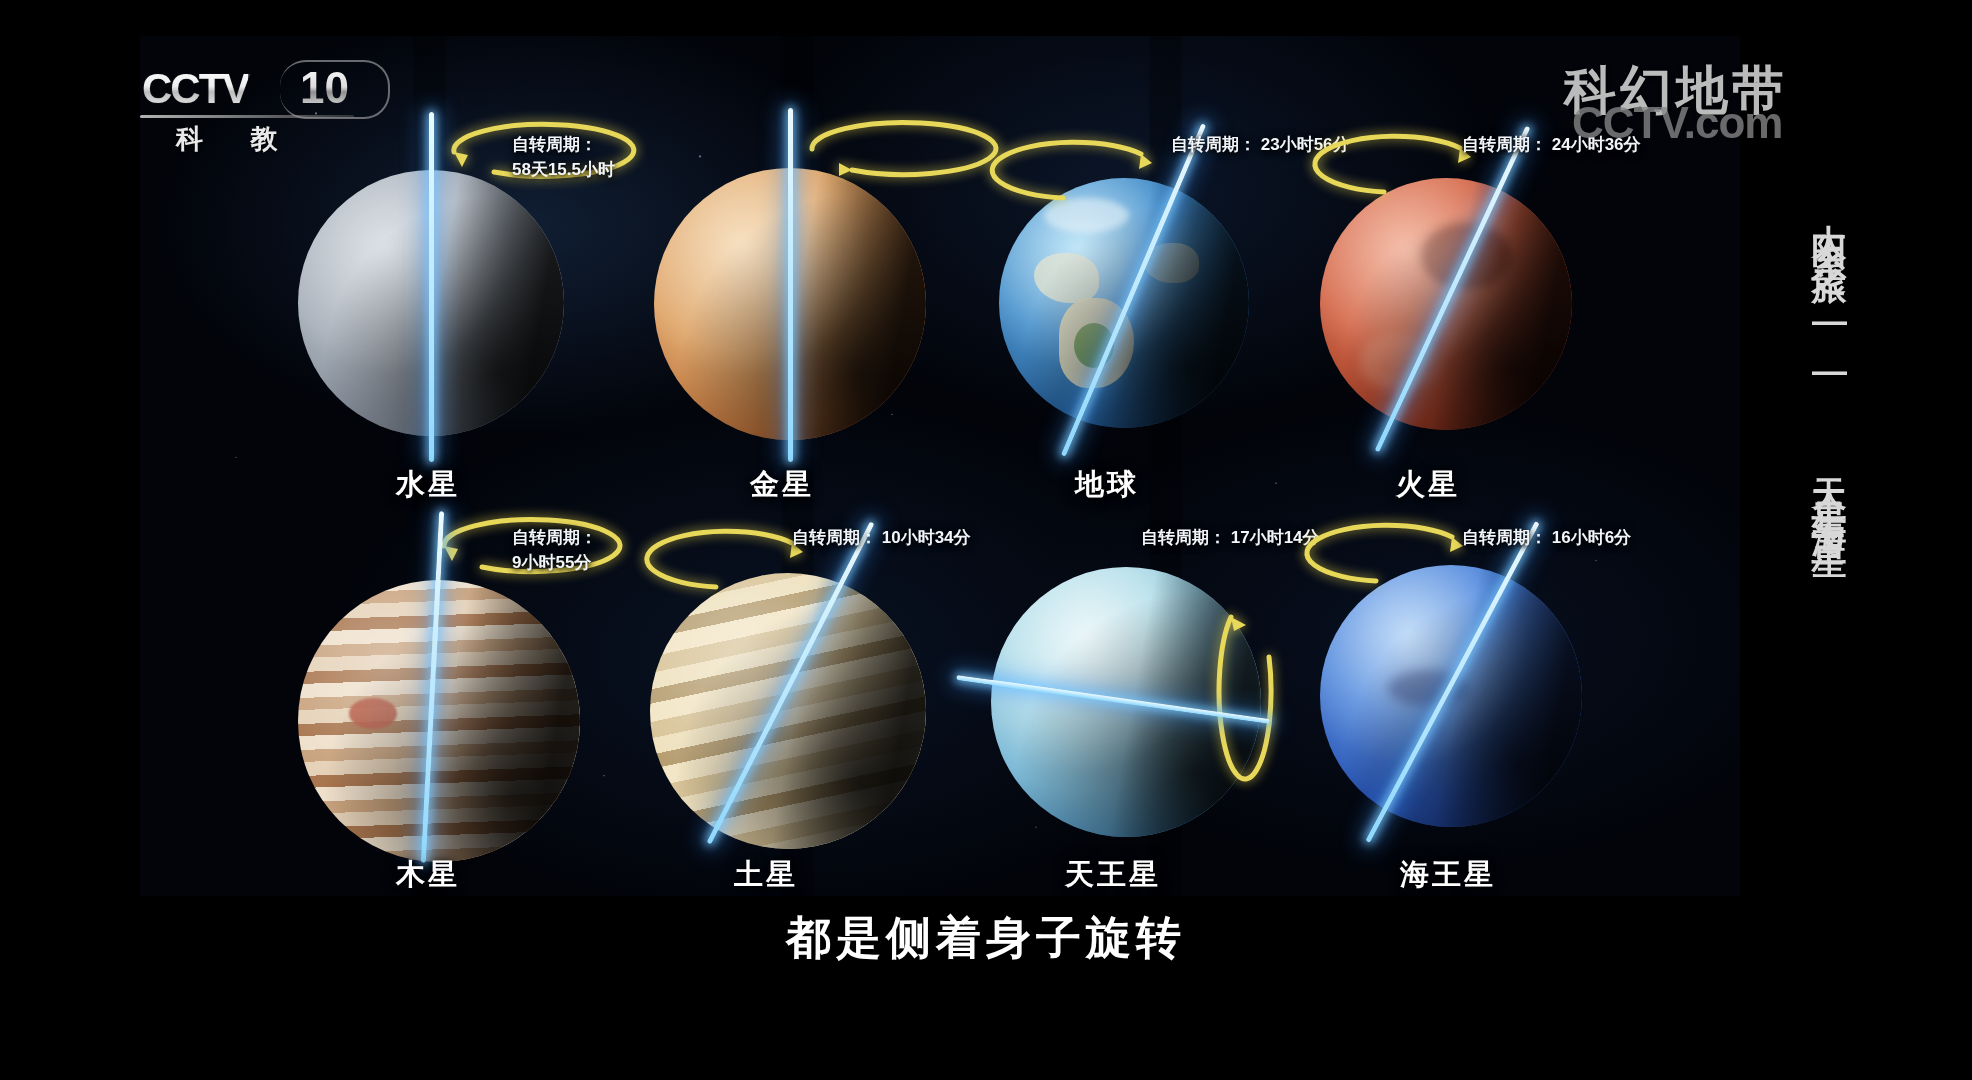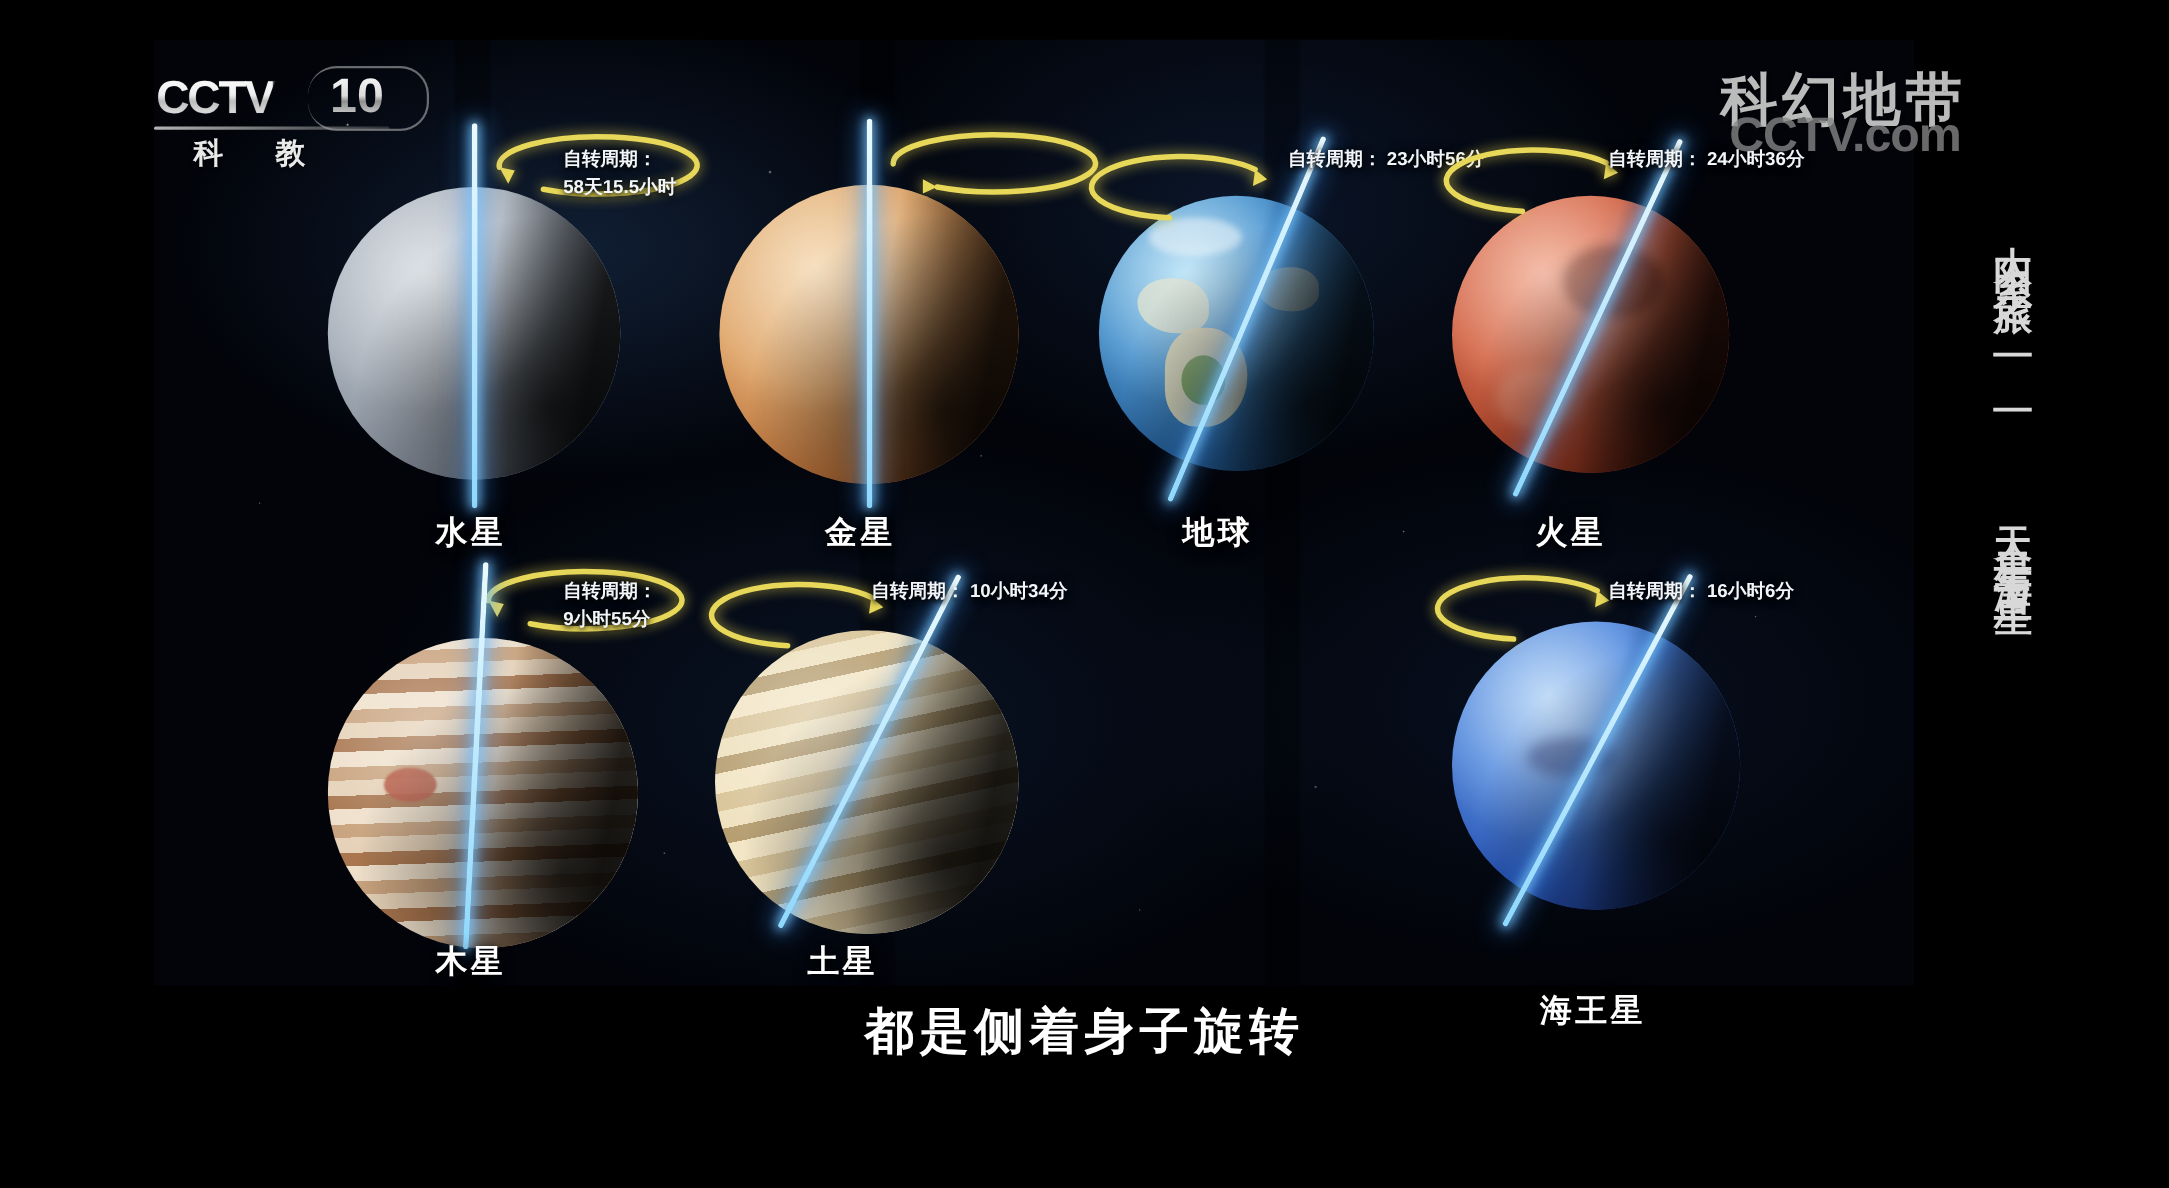--- a/index.html
+++ b/index.html
@@ -232,38 +232,55 @@
         <path d="M172 24 l-2 15 l13 -6 z" fill="#e8d85a"></path>
       </svg>
     </div>
     <div class="axis" style="left:148px;top:-2px;width:5px;height:360px;transform:rotate(27deg);"></div>
     <div class="pinfo" style="left:152px;top:20px;">
       <span>自转周期： 10小时34分</span>
     </div>
     <div class="pname" style="left:94px;top:350px;">土星</div>
   </div>
 
+  <div class="planet-cell" style="left:975px;top:505px;width:320px;height:360px;">
+    <div class="globe" style="left:16px;top:62px;width:270px;height:270px;background:radial-gradient(circle at 36% 26%,#e3f4f8 0%,#b5dfea 30%,#7db9d6 58%,#3d7fae 84%,#1b4a73 100%);">
+      <div class="shade"></div>
+        <div class="term"></div>
+    </div>
+    <div class="ring" style="left:222px;top:100px;">
+      <svg width="110" height="200" viewBox="0 0 110 200">
+        <path d="M34 12 A 26 88 0 1 0 72 52" fill="none" stroke="#e8d85a" stroke-width="5" stroke-linecap="round"></path>
+        <path d="M34 12 l3 14 l12 -6 z" fill="#e8d85a"></path>
+      </svg>
+    </div>
+    <div class="axis" style="left:-20px;top:192px;width:316px;height:5px;transform:rotate(8deg);"></div>
+    <div class="pinfo" style="left:166px;top:20px;">
+      <span>自转周期： 17小时14分</span>
+    </div>
+    <div class="pname" style="left:90px;top:350px;">天王星</div>
+  </div>
 
   <div class="planet-cell" style="left:1300px;top:505px;width:300px;height:360px;">
     <div class="globe" style="left:20px;top:60px;width:262px;height:262px;background:radial-gradient(circle at 34% 26%,#a8cdf5 0%,#5b90e0 32%,#2a55b4 64%,#0c1f5e 100%);">
       <div style="position:absolute;left:26%;top:40%;width:30%;height:14%;background:rgba(20,40,110,.55);border-radius:50%;filter:blur(6px);"></div>
       <div class="shade"></div>
         <div class="term"></div>
     </div>
     <div class="ring" style="left:-24px;top:10px;">
       <svg width="220" height="86" viewBox="0 0 220 86">
         <path d="M100 66 A 80 28 0 1 1 176 22" fill="none" stroke="#e8d85a" stroke-width="5" stroke-linecap="round"></path>
         <path d="M176 22 l-2 15 l13 -6 z" fill="#e8d85a"></path>
       </svg>
     </div>
     <div class="axis" style="left:150px;top:-4px;width:5px;height:362px;transform:rotate(28deg);"></div>
     <div class="pinfo" style="left:162px;top:20px;">
       <span>自转周期： 16小时6分</span>
     </div>
-    <div class="pname" style="left:100px;top:350px;margin-top:44px;">海王星</div>
+    <div class="pname" style="left:100px;top:350px;">海王星</div>
   </div>
 
   <div class="bug">
     <div class="plate">
       <div class="pill"></div>
       <div class="cctv">CCTV</div>
       <div class="ten">10</div>
       <div class="underline"></div>
     </div>
     <div class="kejiao">科  教</div>

